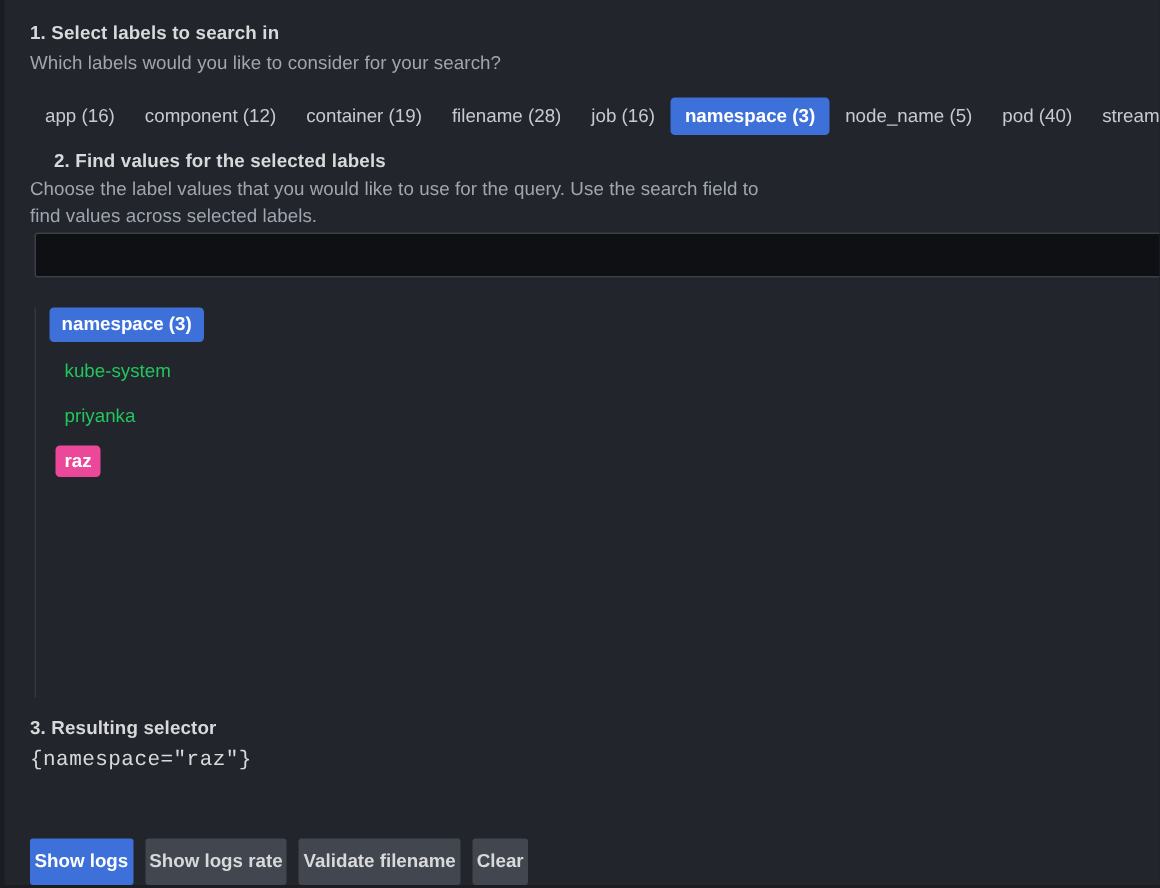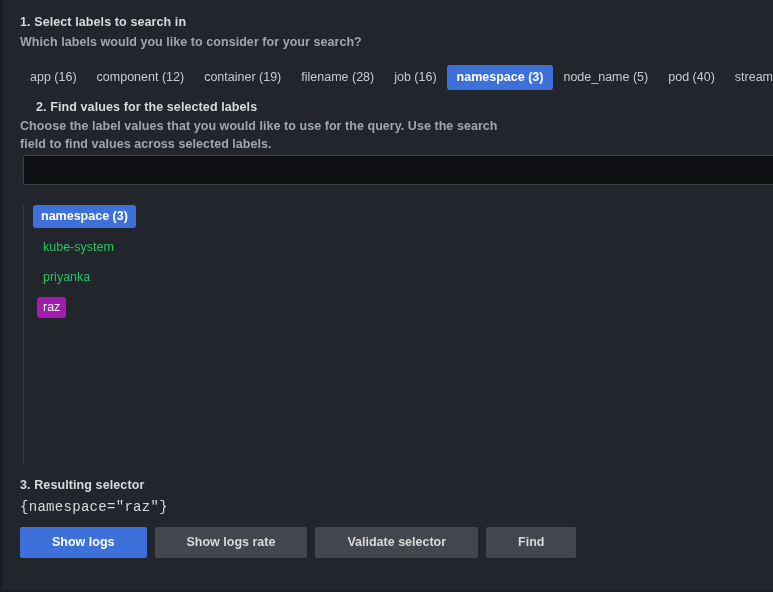--- a/index.html
+++ b/index.html
@@ -37,21 +37,21 @@
 
   
   .section-title {
     font-size: 12.5px;
     font-weight: 700;
     color: #d8d9da;
     letter-spacing: 0.1px;
   }
   .section-sub {
     font-size: 12.5px;
-    font-weight: 700;
+    font-weight: 400;
     color: #9fa6b0;
     line-height: 18px;
     letter-spacing: 0.05px;
   }
 
   
   .step1 { position: absolute; left: 0; top: 15px; right: 0; }
   .step1 .section-title { margin: 0 0 4px 0; }
 
   .label-chip-row {
@@ -139,23 +139,23 @@
     font-size: 12.5px;
     color: #22c55e;
     padding: 3px 6px 4px 6px;
     margin: 0 0 9px 5px;
     border-radius: 3px;
     line-height: 14px;
     cursor: pointer;
     white-space: nowrap;
   }
   .value-item.selected {
-    background: #a21caf;
-    color: #ffffff;
-    font-weight: 400;
+    background: #ec4899;
+    color: #ffffff;
+    font-weight: 700;
   }
   .value-row { display: block; }
 
   
   .step3 { position: absolute; left: 0; top: 478px; right: 0; }
   .step3 .section-title { margin: 0 0 5px 0; }
 
   .selector-text {
     font-family: "Liberation Mono", monospace;
     font-size: 14px;
@@ -174,24 +174,25 @@
   }
   .btn {
     font-family: "Liberation Sans", sans-serif;
     font-size: 12.5px;
     font-weight: 700;
     color: #d8d9da;
     background: #41464f;
     border: none;
     border-radius: 2px;
     height: 31px;
-    padding: 0 32px;
+    padding: 0 3px;
     cursor: pointer;
     line-height: 31px;
     white-space: nowrap;
+    margin-top: 32px;
   }
   .btn.primary {
     background: #3d71d9;
     color: #ffffff;
   }
 </style>
 </head>
 <body>
 
 <div class="screen">
@@ -229,19 +230,19 @@
           </ul>
       </div>
     </div>
 
     <div class="step3">
       <div class="section-title">3. Resulting selector</div>
       <div class="selector-text">{namespace="raz"}</div>
       <div class="button-row" id="button-row">
           <button class="btn primary">Show logs</button>
           <button class="btn">Show logs rate</button>
-          <button class="btn">Validate selector</button>
-          <button class="btn">Find</button>
+          <button class="btn">Validate filename</button>
+          <button class="btn">Clear</button>
         </div>
     </div>
 
   </div>
 </div>
 
 </body></html>

